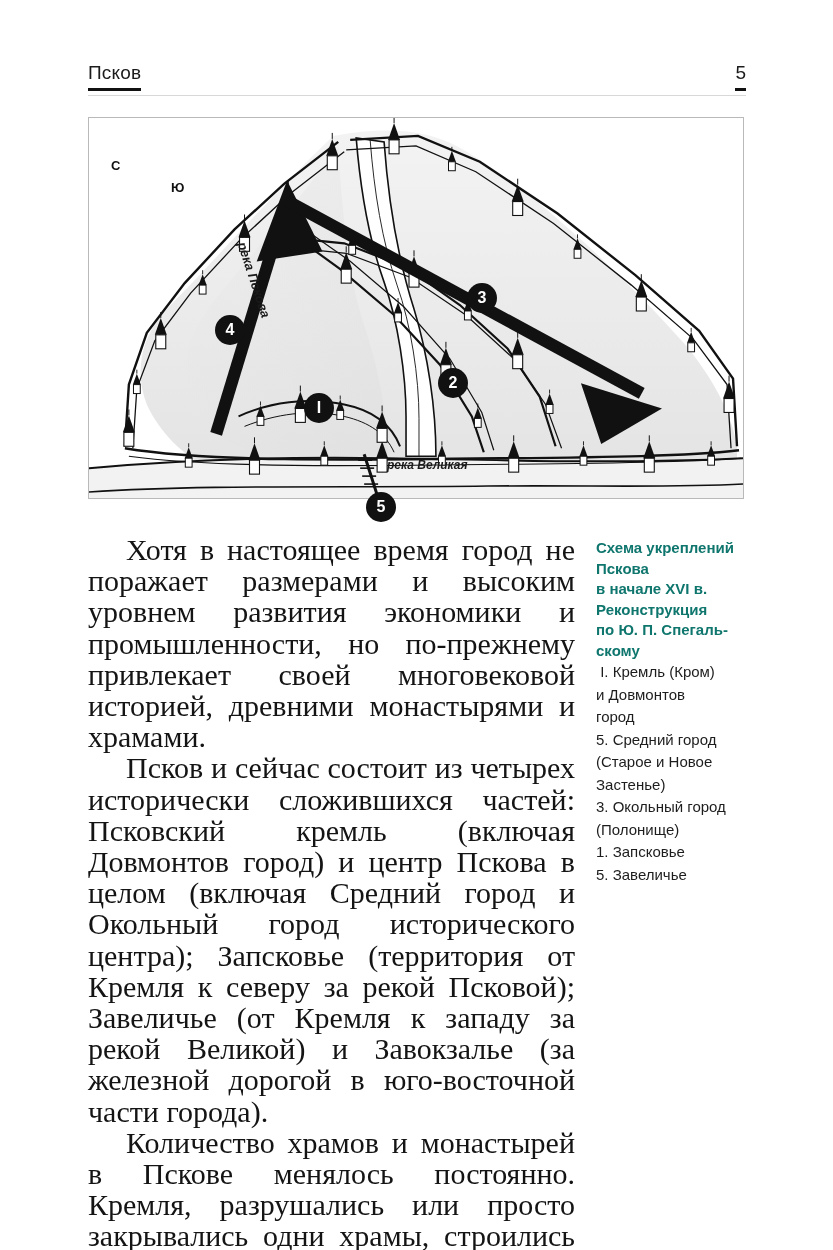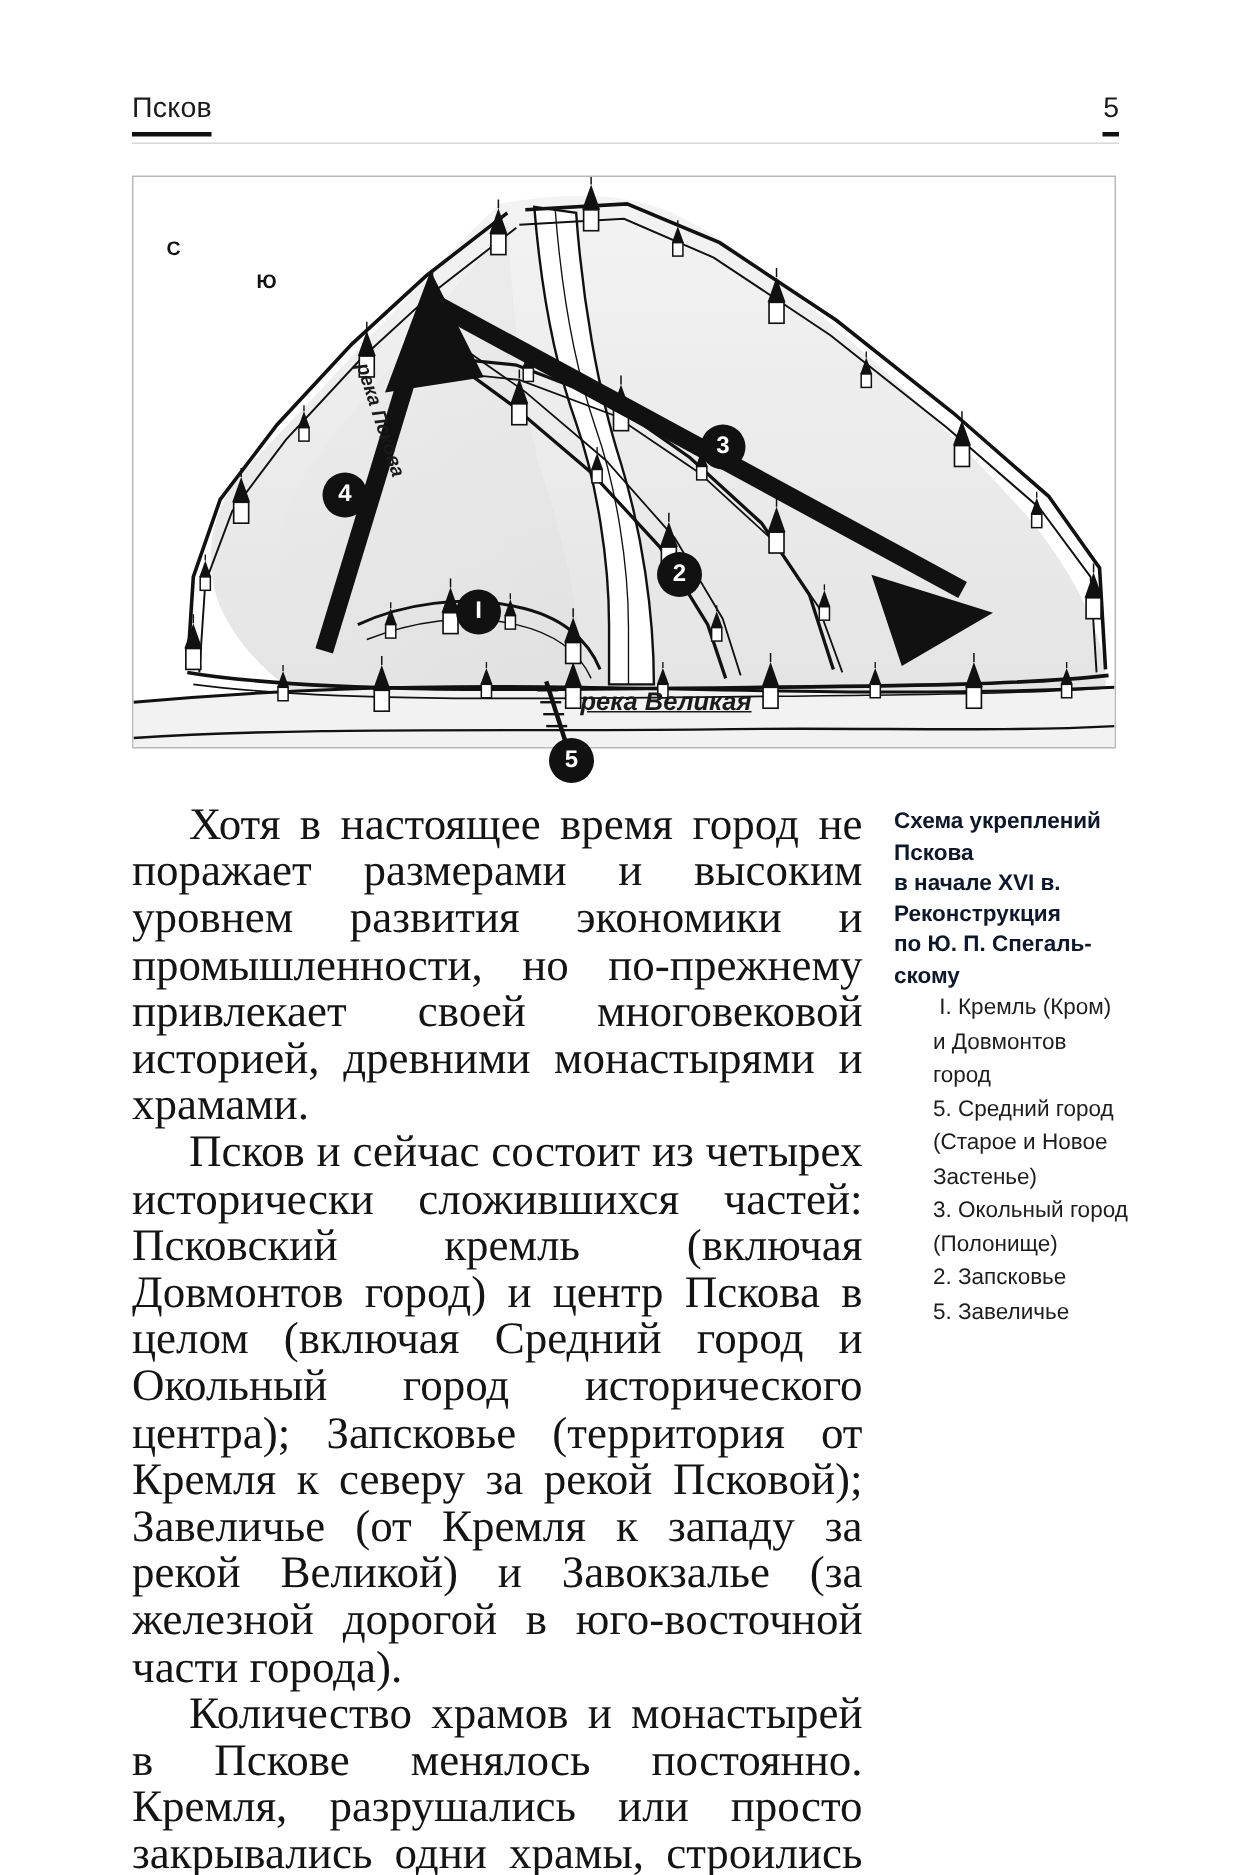--- a/index.html
+++ b/index.html
@@ -138,22 +138,21 @@
   .river-pskova {
     left: 243px;
     top: 240px;
     font-size: 13px;
     transform: rotate(72deg);
     transform-origin: left top;
   }
   .river-velikaya {
     left: 385px;
     top: 458px;
-    font-size: 17px;
-    text-decoration: underline;
+    font-size: 12px;
   }
 
   
   .body-col {
     position: absolute;
     left: 88px;
     top: 534px;
     width: 487px;
   }
   .body-col p {
@@ -172,30 +171,30 @@
     left: 596px;
     top: 538px;
     width: 160px;
   }
   .caption-title {
     margin: 0;
     font-family: "Liberation Sans", sans-serif;
     font-weight: bold;
     font-size: 15px;
     line-height: 20.5px;
-    color: #0f172a;
+    color: #0f766e;
   }
   .caption-list {
     margin: 0;
     font-family: "Liberation Sans", sans-serif;
     font-size: 15px;
     line-height: 22.5px;
     color: #1d1d1d;
   }
-  .caption-list div { white-space: pre-wrap; margin-left: 26px; }
+  .caption-list div { white-space: pre-wrap; }
 </style>
 </head>
 <body>
 
 <div class="running-head">
   <div class="rh-title">Псков</div>
   <div class="rh-folio">5</div>
   <div class="rh-rule"></div>
 </div>
 
@@ -349,16 +348,16 @@
 скому</div>
   <div class="caption-list">
     <div> I. Кремль (Кром)
 и Довмонтов
 город</div>
     <div>5. Средний город
 (Старое и Новое
 Застенье)</div>
     <div>3. Окольный город
 (Полонище)</div>
-    <div>2. Запсковье</div>
+    <div>1. Запсковье</div>
     <div>5. Завеличье</div>
   </div>
 </div>
 
 </body></html>

